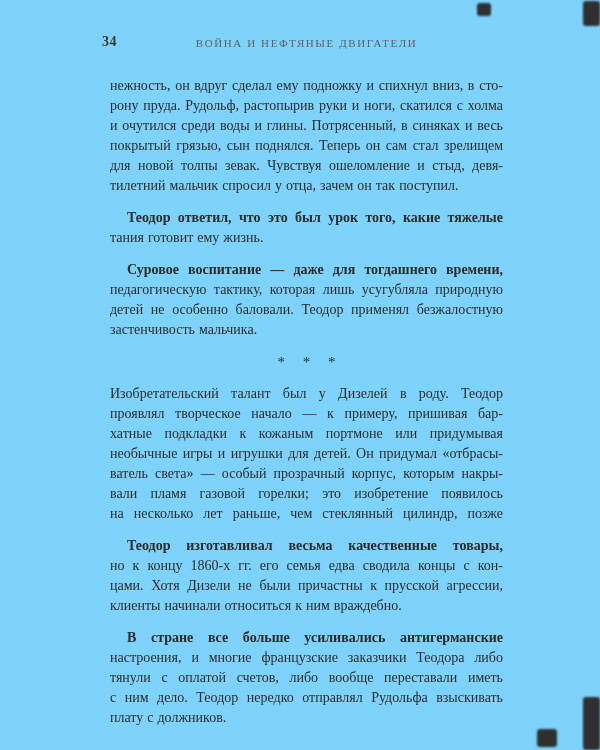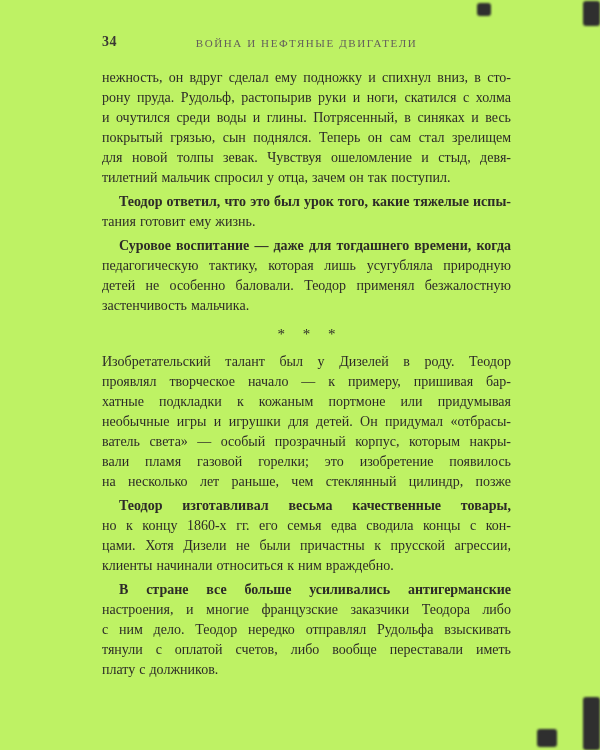--- a/index.html
+++ b/index.html
@@ -1,20 +1,20 @@
 <!DOCTYPE html>
 <html lang="ru"><head>
 <meta charset="utf-8">
 <style>
   html, body { margin: 0; padding: 0; background: #ffffff; }
   .page {
     position: relative;
     width: 600px;
     height: 750px;
-    background: #bef264;
+    background: #7dd3fc;
     font-family: "Liberation Serif", "DejaVu Serif", serif;
     color: #2d2b28;
     overflow: hidden;
   }
   
   .runhead {
     position: absolute;
     top: 35px;
     left: 98px;
     width: 417px;
@@ -38,21 +38,21 @@
     color: #64605b;
     padding-top: 2px;
   }
   
   .body {
     position: absolute;
     left: 98px;
     top: 64px;
     width: 417px;
   }
-  .para { margin: 4px; }
+  .para { margin: 12px; }
   .line {
     font-size: 14px;
     line-height: 20px;
     height: 20px;
     overflow: hidden;
     text-align: justify;
     text-align-last: justify;
     word-spacing: 0.5px;
   }
   .line.last { text-align-last: left; }
@@ -120,22 +120,22 @@
       </div>
       <div class="para">
         <div class="line indent">Теодор изготавливал весьма качественные товары,</div>
         <div class="line">но к концу 1860-х гг. его семья едва сводила концы с кон-</div>
         <div class="line">цами. Хотя Дизели не были причастны к прусской агрессии,</div>
         <div class="line last">клиенты начинали относиться к ним враждебно.</div>
       </div>
       <div class="para">
         <div class="line indent">В стране все больше усиливались антигерманские</div>
         <div class="line">настроения, и многие французские заказчики Теодора либо</div>
+        <div class="line">тянули с оплатой счетов, либо вообще переставали иметь</div>
         <div class="line">с ним дело. Теодор нередко отправлял Рудольфа взыскивать</div>
-        <div class="line">тянули с оплатой счетов, либо вообще переставали иметь</div>
         <div class="line last">плату с должников.</div>
       </div>
     </div>
 
   <div class="artifact a1"></div>
   <div class="artifact a2"></div>
   <div class="artifact a3"></div>
   <div class="artifact a4"></div>
 
 </div>

